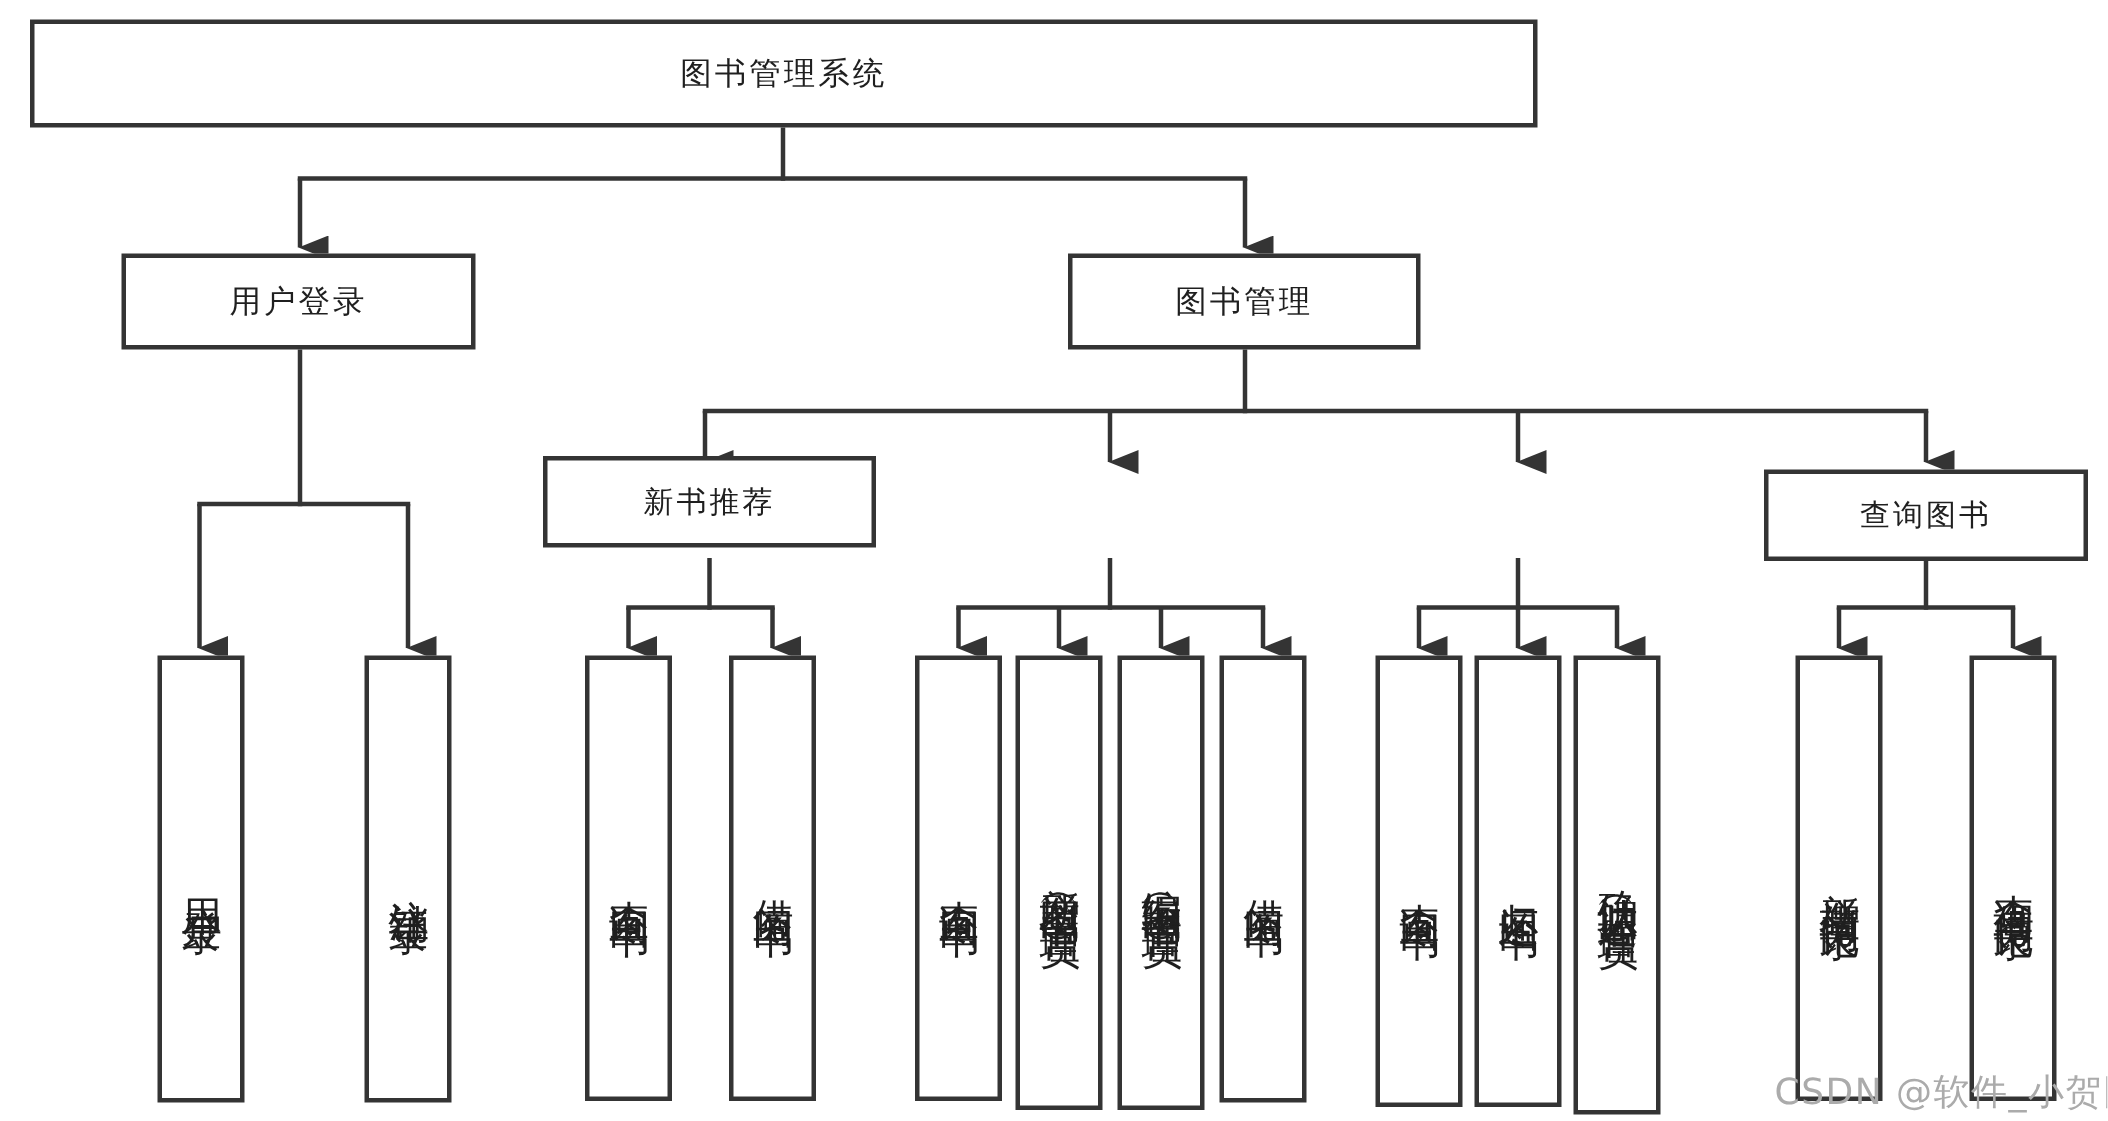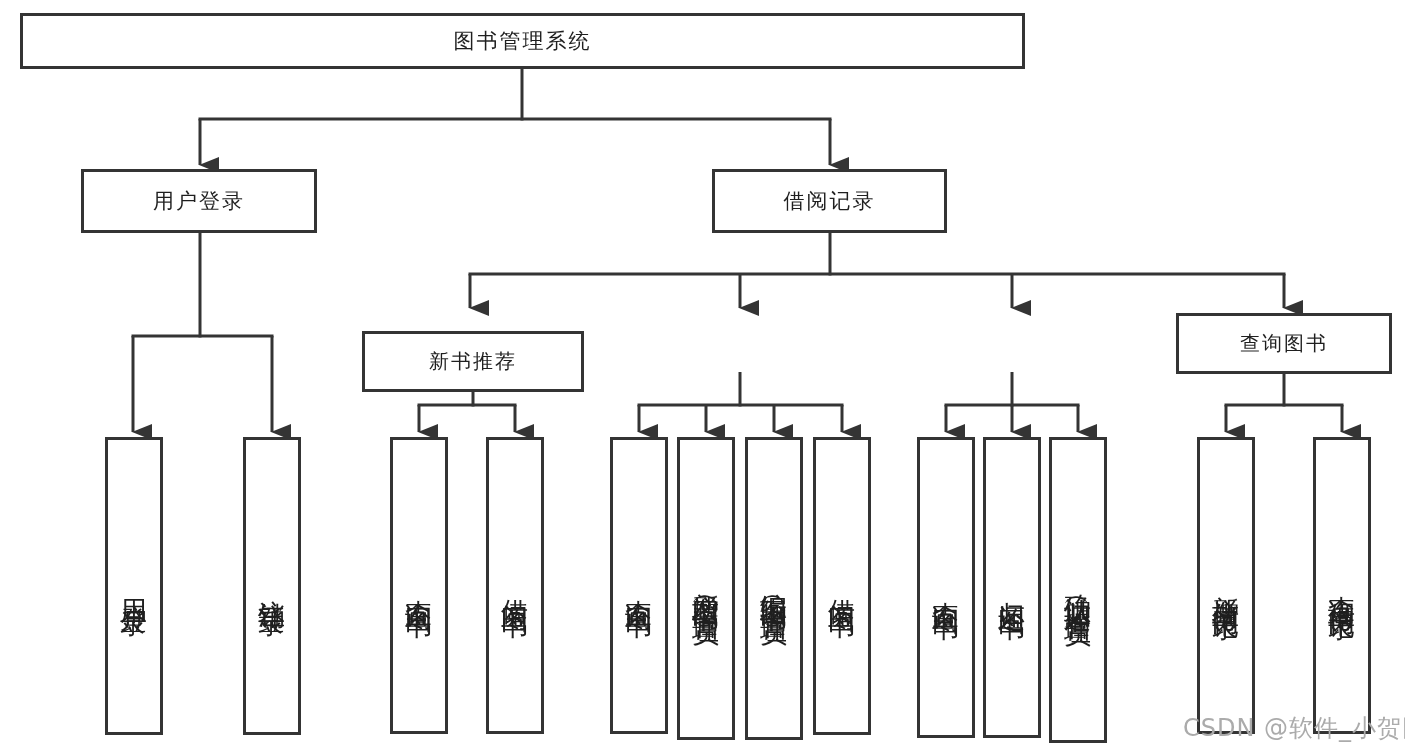--- a/index.html
+++ b/index.html
@@ -31,24 +31,24 @@
   .v-node{width:58px;top:437px;}
   .v-node .lbl{
     writing-mode:vertical-rl;
     text-orientation:mixed;
     font-size:27px;
     letter-spacing:4px;
     line-height:1;
     color:#1f1f1f;
   }
   
-  .b-root{left:20px;top:13px;width:1005px;height:56px;}
+  .b-root{left:20px;top:13px;width:1005px;height:72px;}
   .b-user{left:81px;top:169px;width:236px;height:64px;}
   .b-mgmt{left:712px;top:169px;width:235px;height:64px;}
-  .b-nr{left:362px;top:331px;width:222px;height:61px;align-items:center;}
+  .b-nr{left:362px;top:304px;width:222px;height:61px;align-items:center;}
   .b-bw{left:632px;top:313px;width:216px;height:61px;}
   .b-cu{left:904px;top:313px;width:216px;height:61px;}
   .b-rc{left:1176px;top:313px;width:216px;height:61px;}
   
   .v-login{left:105px;height:298px;}
   .v-logout{left:243px;height:298px;}
   .v-nrq{left:390px;height:297px;}
   .v-nrb{left:486px;height:297px;}
   .v-bwq{left:610px;height:297px;}
   .v-bwa{left:677px;height:303px;}
@@ -130,21 +130,21 @@
   </svg>
 
   <div class="node h-node b-root">
     <span class="lbl">图书管理系统</span>
   </div>
 
   <div class="node h-node b-user">
     <span class="lbl">用户登录</span>
   </div>
   <div class="node h-node b-mgmt">
-    <span class="lbl">借阅记录</span>
+    <span class="lbl">图书管理</span>
   </div>
 
   <div class="node h-node lvl3 b-nr">
     <span class="lbl">新书推荐</span>
   </div>
   <div class="node h-node lvl3 b-rc">
     <span class="lbl">查询图书</span>
   </div>
 
   <div class="node v-node v-login">

